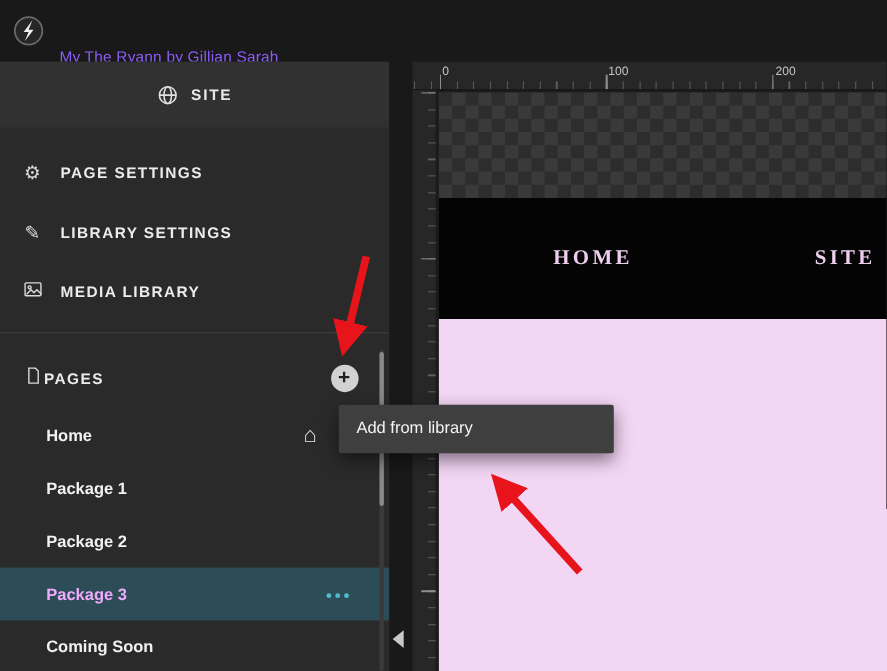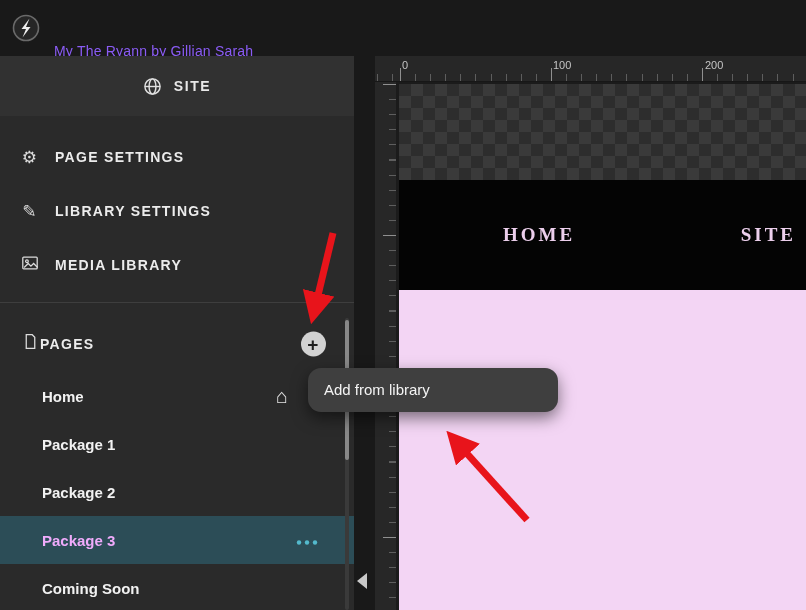--- a/index.html
+++ b/index.html
@@ -87,21 +87,21 @@
   .site-navbar { position:absolute; top:98px; left:3px; right:0; height:110px; background:#040404; }
   .nav-link { position:absolute; top:50%; transform:translateY(-50%);
               font-family:"Liberation Serif", serif; font-weight:700; font-size:19px;
               letter-spacing:3px; color:#eccfec; cursor:pointer; }
   .nav-home { left:104px; }
   .nav-about { right:10px; }
   .page-body { position:absolute; top:208px; left:3px; right:0; bottom:0; background:#f3d5f4; }
 
   
   .context-menu { position:absolute; left:308px; top:368px; width:250px; background:#3f3f3f;
-                  border-radius:13px; padding:7px 0; box-shadow:0 6px 16px rgba(0,0,0,.5); z-index:20; }
+                  border-radius:2px; padding:7px 0; box-shadow:0 6px 16px rgba(0,0,0,.5); z-index:20; }
   .context-item { height:30px; line-height:30px; padding-left:16px; color:#f4f4f4;
                   font-size:15px; cursor:pointer; }
 
   
   .arrows { position:absolute; inset:0; pointer-events:none; z-index:30; }
 </style>
 </head>
 <body>
 
 <div class="app">

